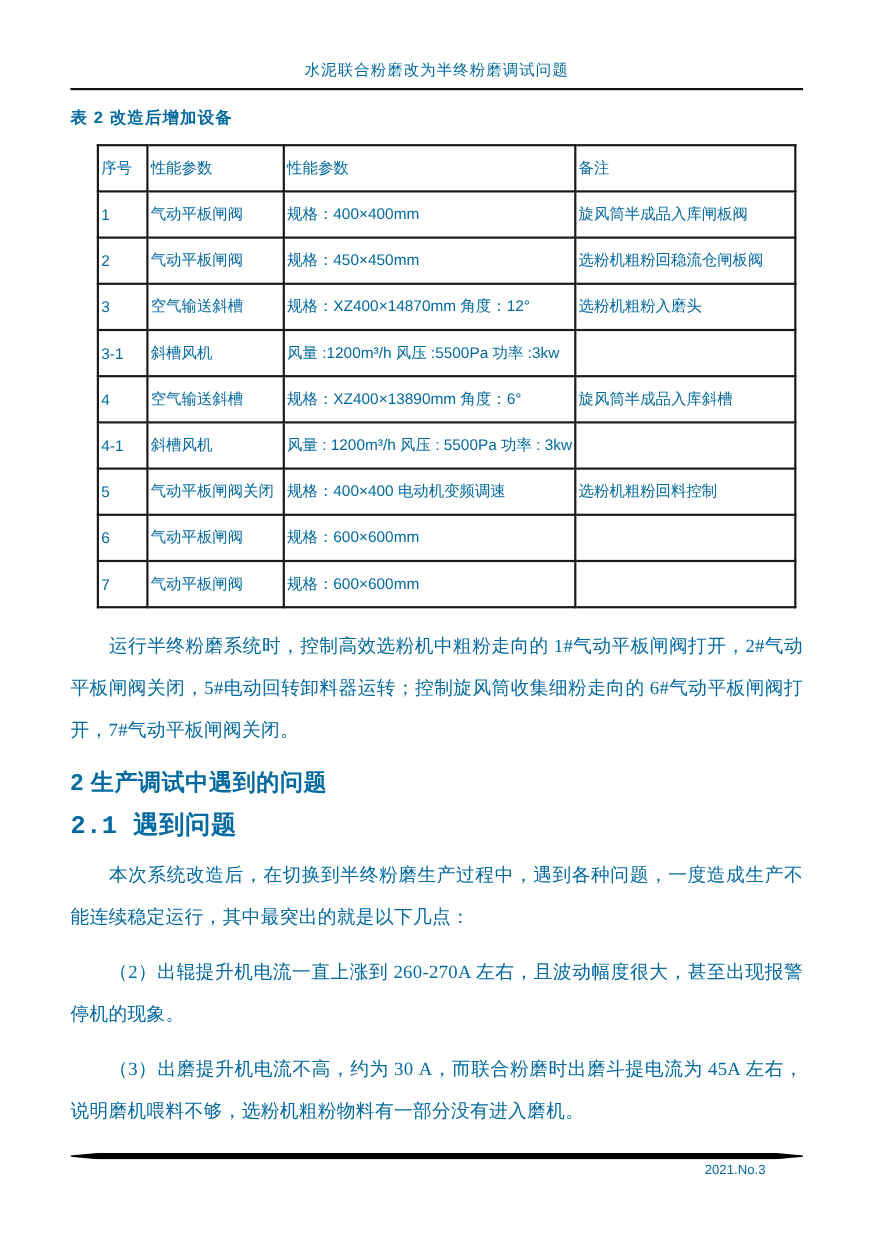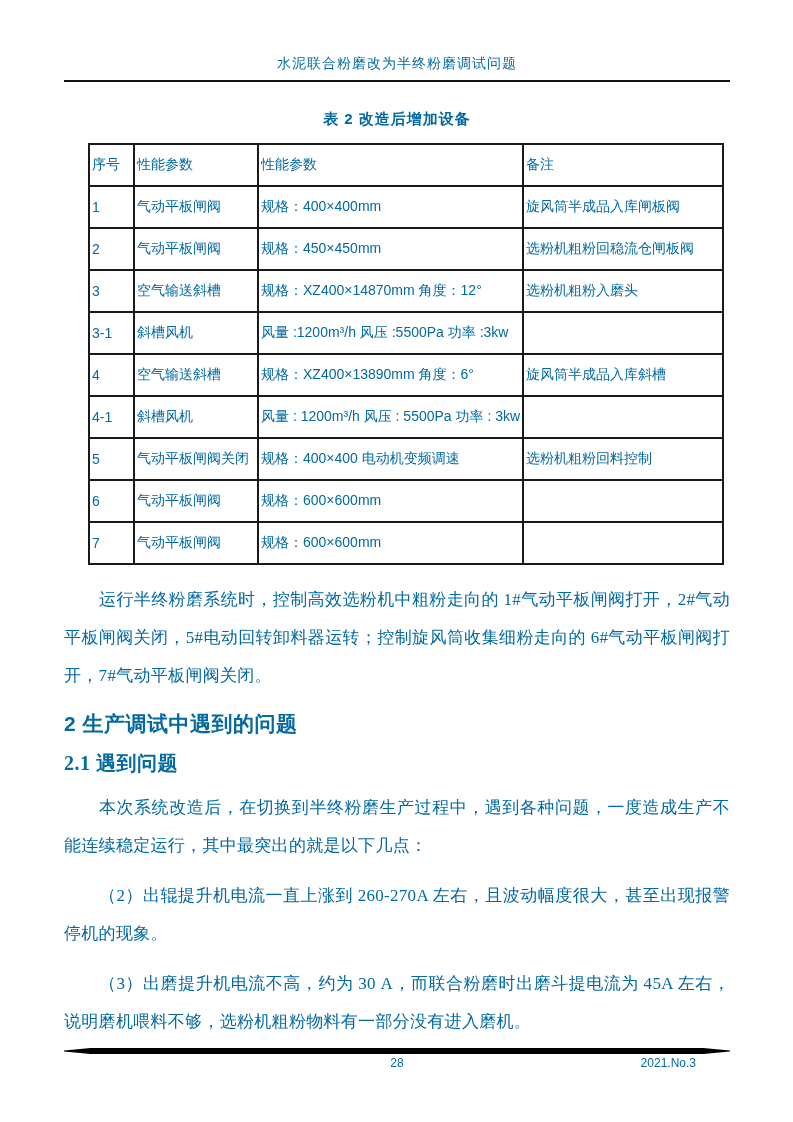--- a/index.html
+++ b/index.html
@@ -25,22 +25,22 @@
     padding-top: 55px;
     padding-bottom: 7px;
     border-bottom: 2px solid #111;
     text-align: center;
     font-size: 14px;
     letter-spacing: 1px;
     font-family: "Liberation Serif", "DejaVu Serif", serif;
   }
   
   .table-caption {
-    margin-top: 28px;
-    text-align: center;
+    margin-top: 16px;
+    text-align: left;
     font-family: "Liberation Sans", "DejaVu Sans", sans-serif;
     font-weight: bold;
     font-size: 15px;
     letter-spacing: 1px;
   }
   
   table.equipment {
     margin-top: 14px;
     margin-left: 24px;
     border-collapse: collapse;
@@ -74,23 +74,23 @@
   .section-heading {
     margin-top: 14px;
     font-family: "Liberation Sans", "DejaVu Sans", sans-serif;
     font-weight: bold;
     font-size: 21px;
     line-height: 30px;
     letter-spacing: 0.5px;
   }
   .subsection-heading {
     margin-top: 10px;
-    font-family: Liberation Serif, serif;
+    font-family: Liberation Mono, monospace;
     font-weight: bold;
-    font-size: 20px;
+    font-size: 23px;
     line-height: 28px;
     letter-spacing: 0.5px;
   }
   
   .footer {
     position: absolute;
     left: 64px;
     top: 1048px;
     width: 666px;
   }
@@ -210,17 +210,16 @@
 
     <p class="para">本次系统改造后，在切换到半终粉磨生产过程中，遇到各种问题，一度造成生产不能连续稳定运行，其中最突出的就是以下几点：</p>
     <p class="para">（2）出辊提升机电流一直上涨到 260-270A 左右，且波动幅度很大，甚至出现报警停机的现象。</p>
     <p class="para">（3）出磨提升机电流不高，约为 30 A，而联合粉磨时出磨斗提电流为 45A 左右，说明磨机喂料不够，选粉机粗粉物料有一部分没有进入磨机。</p>
 
   </div>
 
   <div class="footer">
     <div class="footer-bar"></div>
     <div class="footer-meta">
-      <span class="footer-page-number">28</span>
       <span class="footer-issue">2021.No.3</span>
     </div>
   </div>
 </div>
 
 </body></html>

